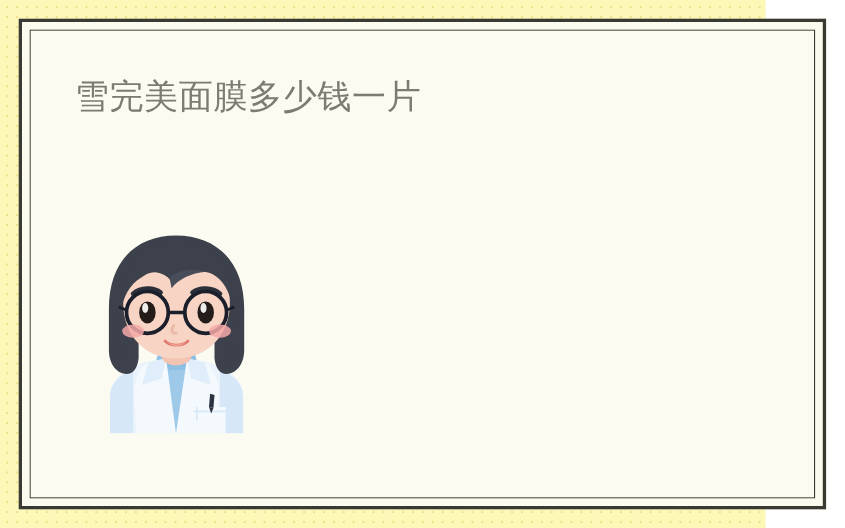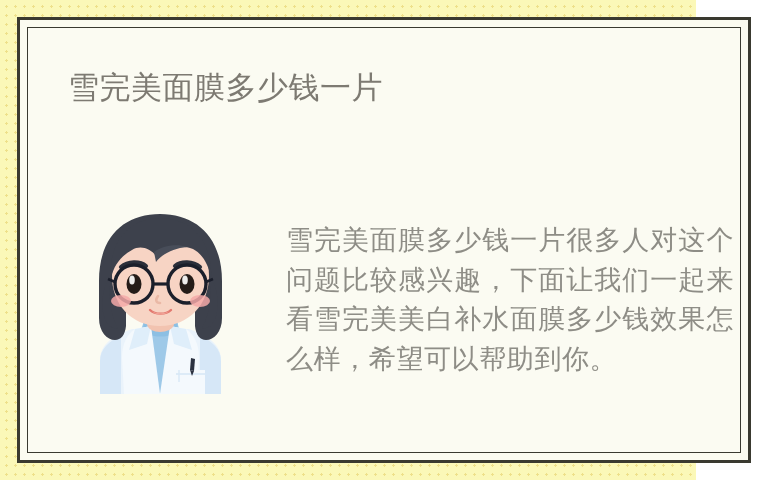--- a/index.html
+++ b/index.html
@@ -205,19 +205,18 @@
                 <path d="M70 88 C67 92 68 95 72 95" stroke="#eab9a6" stroke-width="2.6" fill="none" stroke-linecap="round"></path>
               </g>
 
               <g>
                 <path d="M62 102 C67 107 78 107 83 102" stroke="#e2786e" stroke-width="2.4" fill="none" stroke-linecap="round"></path>
                 <path d="M64 103 C68 106 77 106 81 103 C77 108 68 108 64 103 Z" fill="#f6b3a6" opacity="0.7"></path>
               </g>
             </svg>
           </div>
 
-          <div id="article-paragraph">雪完美面膜多少钱一片很多人对这个问题比较感兴趣，下面让我们一起来看雪完美美白补水面膜多少钱效果怎么样，希望可以帮助到你。</div>
 
         </div>
       </div>
     </div>
   </div>
 </div>
 
 </body></html>

